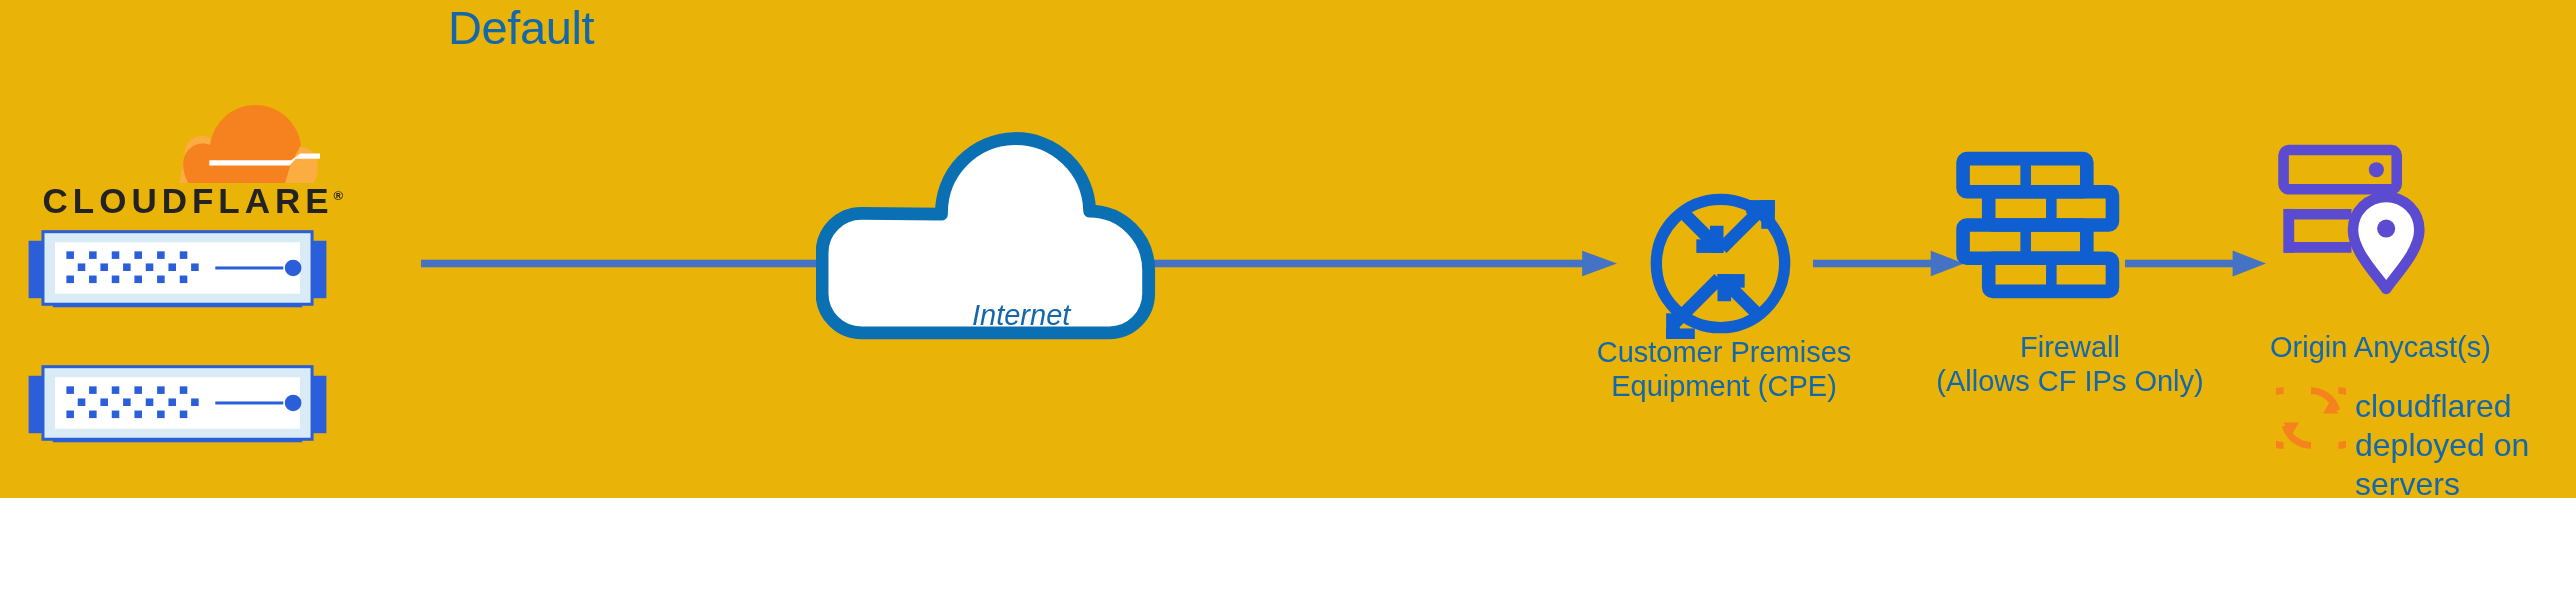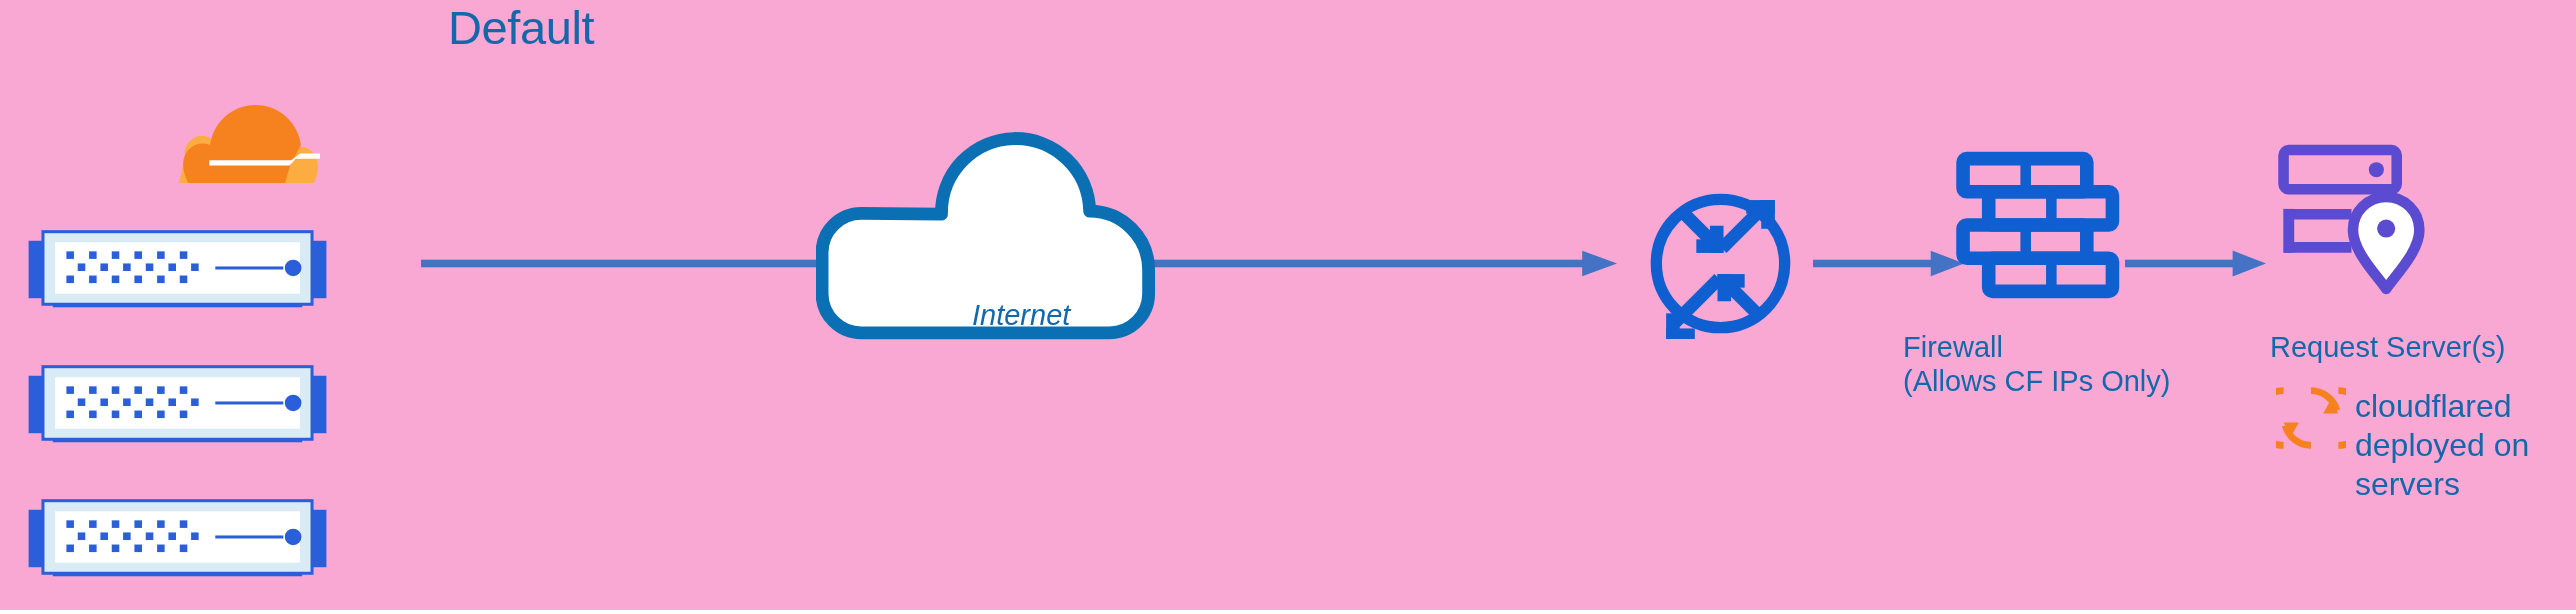--- a/index.html
+++ b/index.html
@@ -7,22 +7,22 @@
     margin: 0;
     padding: 0;
     background: #ffffff;
   }
   body {
     font-family: "Liberation Sans", sans-serif;
   }
   #canvas {
     position: relative;
     width: 2576px;
-    height: 610px;
-    background: #f9a8d4;
+    height: 498px;
+    background: #eab308;
     overflow: hidden;
   }
   .abs { position: absolute; }
 
   
   #diagram-title {
     left: 448px;
     top: 1.5px;
     font-size: 47px;
     line-height: 1.1;
@@ -93,21 +93,21 @@
     left: 1565px;
     top: 336px;
     font-size: 29px;
     text-align: center;
     width: 318px;
   }
   #label-firewall {
     left: 1903px;
     top: 331px;
     font-size: 29px;
-    text-align: left;
+    text-align: center;
     width: 334px;
   }
   #label-origin-server {
     left: 2270px;
     top: 331px;
     font-size: 29px;
   }
   #label-cloudflared {
     left: 2355px;
     top: 387px;
@@ -135,20 +135,21 @@
 
   <div class="abs" id="cf-logo-block">
     <div id="cf-logo-mark">
       <svg viewBox="0 0 190 112" width="144" height="85" aria-hidden="true">
         <path d="M178 112 C186 96 186 78 172 68 C166 64 158 63 152 66 C147 38 124 18 96 18 C72 18 51 33 44 55 C38 50 30 48 23 51 C12 55 6 66 8 77 L0 112 Z" fill="#fbad41"></path>
         <path d="M140 112 L12 112 C4 96 2 78 14 67 C21 60 32 58 41 62 C45 32 70 9 101 9 C132 9 157 32 161 62 L147 88 Z" fill="#f6821f"></path>
         <path d="M45 84 L150 84 C155 84 158 87 158 91 C158 95 155 98 150 98 L34 98 Z" fill="#ffffff" opacity="0"></path>
         <path d="M40 82 L148 82 L160 73 L186 73 L186 80 L154 80 L146 89 L40 89 Z" fill="#ffffff"></path>
       </svg>
     </div>
+    <div id="cf-wordmark"><span>CLOUDFLARE</span><span class="reg">®</span></div>
   </div>
 
   <div class="abs server-unit" style="left:15px; top:218px;">
     <svg viewBox="0 0 430 140" aria-hidden="true">
       <rect x="18" y="30" width="28" height="76" fill="#2b5fd9"></rect>
       <rect x="384" y="30" width="28" height="76" fill="#2b5fd9"></rect>
       <rect x="52" y="50" width="326" height="66" fill="none" stroke="#2b5fd9" stroke-width="4"></rect>
       <rect x="37" y="18" width="356" height="96" fill="#d9ecf5" stroke="#2b5fd9" stroke-width="4"></rect>
       <rect x="53" y="32" width="324" height="68" fill="#ffffff"></rect>
       <g fill="#2b5fd9">
@@ -286,20 +287,22 @@
         <path d="M28 186 L66 186 L66 204 L28 204 Z"></path>
       </g>
 
       <g fill="#0f5fd1">
         <path d="M96 126 L108 114 L154 160 L142 172 Z"></path>
         <path d="M96 114 L114 114 L114 150 L96 150 Z"></path>
         <path d="M96 114 L132 114 L132 132 L96 132 Z"></path>
       </g>
     </svg>
   </div>
+  <div class="abs blue-label" id="label-cpe">Customer Premises
+Equipment (CPE)</div>
 
   <div class="abs" id="arrow-cpe-firewall">
     <svg class="arrow-svg" width="151" height="35" viewBox="0 0 200 46" aria-hidden="true">
       <rect x="0" y="18" width="162" height="10" fill="#4472c4"></rect>
       <path d="M156 6 L200 23 L156 40 Z" fill="#4472c4"></path>
     </svg>
   </div>
 
   <div class="abs" id="firewall-icon">
     <svg width="166" height="151" viewBox="0 0 220 200" aria-hidden="true">
@@ -330,21 +333,21 @@
   <div class="abs" id="origin-icon">
     <svg width="166" height="157" viewBox="0 0 220 208" aria-hidden="true">
       <rect x="10" y="8" width="150" height="52" rx="7" fill="none" stroke="#5b4bd0" stroke-width="14"></rect>
       <circle cx="133" cy="34" r="10" fill="#5b4bd0"></circle>
       <path d="M10 86 L100 86 L100 100 L24 100 L24 130 L100 130 L100 144 L10 144 Z" fill="#5b4bd0"></path>
       <rect x="10" y="86" width="14" height="58" fill="#5b4bd0"></rect>
       <path d="M146 70 A 44 44 0 0 1 190 114 C190 142 160 172 146 192 C132 172 102 142 102 114 A 44 44 0 0 1 146 70 Z" fill="#ffffff" stroke="#5b4bd0" stroke-width="14" stroke-linejoin="round"></path>
       <circle cx="146" cy="112" r="12" fill="#5b4bd0"></circle>
     </svg>
   </div>
-  <div class="abs blue-label" id="label-origin-server">Request Server(s)</div>
+  <div class="abs blue-label" id="label-origin-server">Origin Anycast(s)</div>
 
   <div class="abs" id="cloudflared-icon">
     <svg width="70" height="70" viewBox="0 0 92 92" aria-hidden="true">
       <path d="M46 10 A 36 36 0 0 1 80 36" fill="none" stroke="#f6821f" stroke-width="9" stroke-linecap="butt"></path>
       <path d="M46 82 A 36 36 0 0 1 12 56" fill="none" stroke="#f6821f" stroke-width="9" stroke-linecap="butt"></path>
       <path d="M10 10 A 36 36 0 0 0 10 82" fill="none" stroke="#f6821f" stroke-width="9"></path>
       <path d="M82 82 A 36 36 0 0 0 82 10" fill="none" stroke="#f6821f" stroke-width="9"></path>
       <path d="M62 40 L82 40 L72 22 Z" fill="#f6821f"></path>
       <path d="M30 52 L10 52 L20 70 Z" fill="#f6821f"></path>
     </svg>

